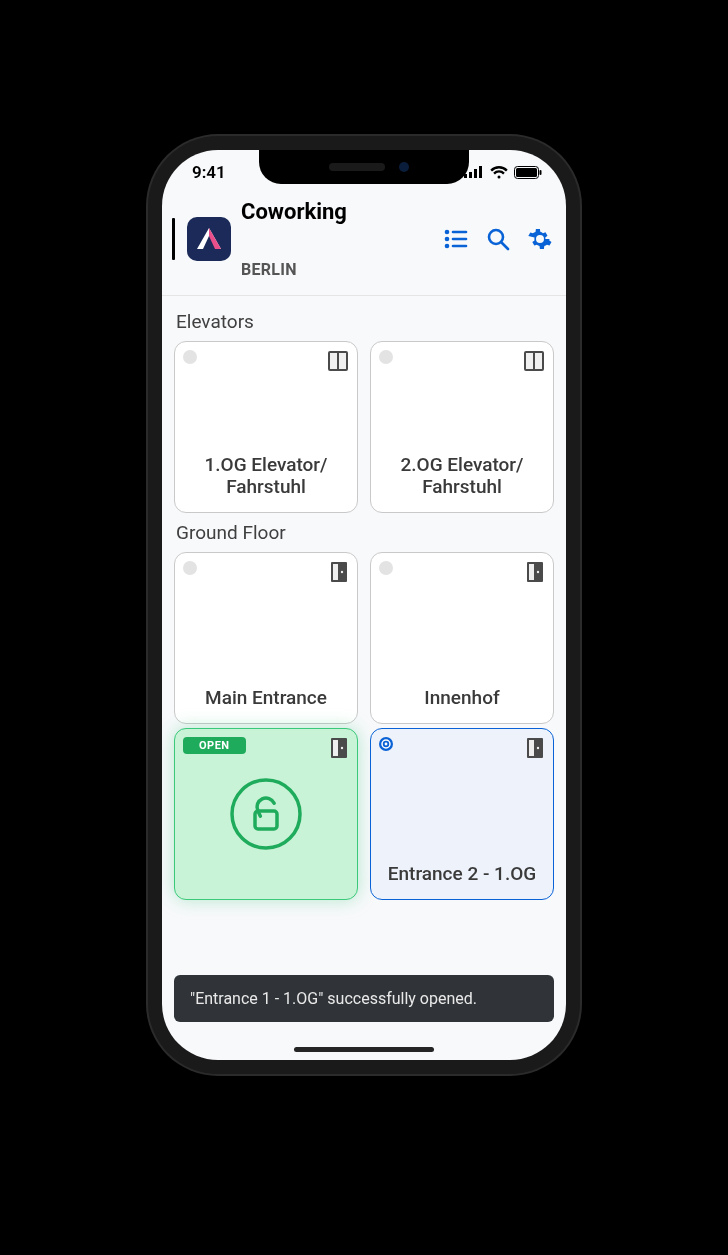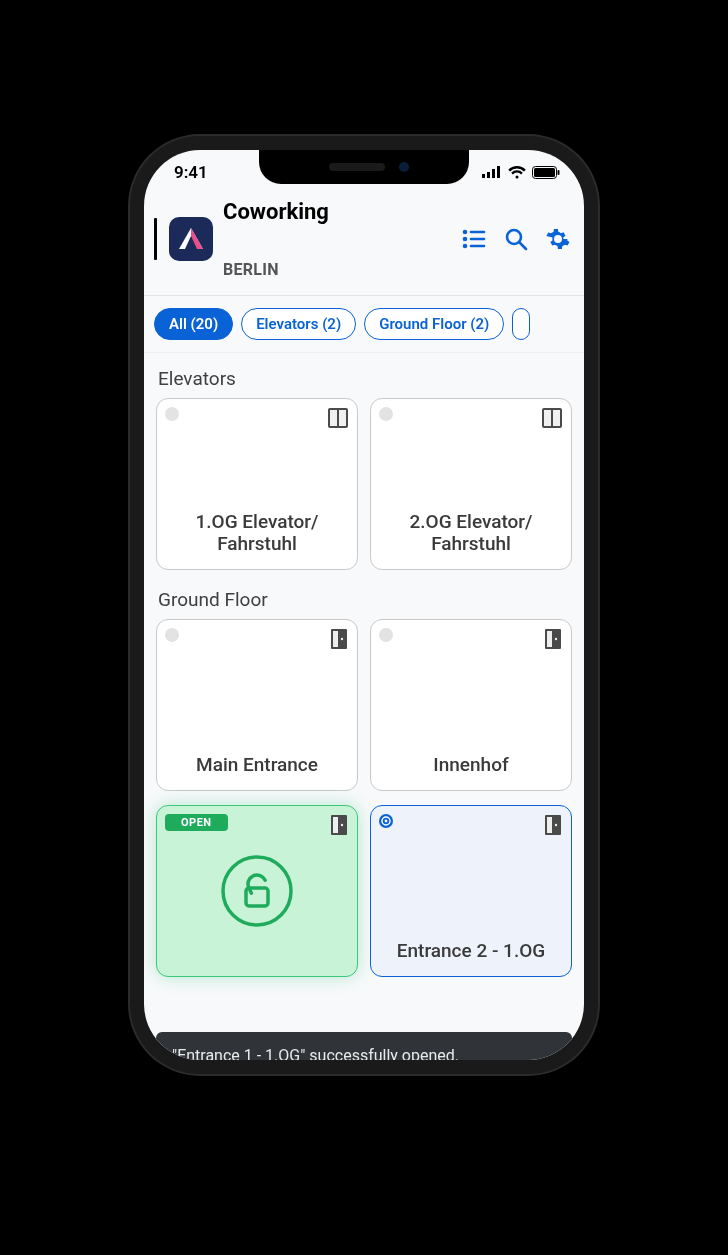--- a/index.html
+++ b/index.html
@@ -8,21 +8,21 @@
     width: 728px;
     height: 1255px;
     font-family: -apple-system, BlinkMacSystemFont, "Segoe UI", Roboto, Helvetica, Arial, sans-serif;
     display: flex;
     align-items: flex-start;
     justify-content: center;
     padding-top: 150px;
     overflow: hidden;
   }
   .phone {
-    width: 440px;
+    width: 404px;
     height: 910px;
     background: #f8f9fb;
     border-radius: 56px;
     position: relative;
     box-shadow: 0 0 0 14px #1a1a1a, 0 0 0 16px #2b2b2b, 0 30px 60px rgba(0,0,0,.6);
     overflow: hidden;
   }
 
   .notch {
     position: absolute;
@@ -84,21 +84,21 @@
     border:1.5px solid #0a63d6; color:#0a63d6; background:#fff;
     border-radius: 18px; padding:6px 14px; font-size:15px; font-weight:600;
     flex-shrink:0;
   }
   .chip.active { background:#0a63d6; color:#fff; }
 
   .content { padding: 10px 12px 0 12px; position:relative; height: calc(100% - 160px); overflow:hidden;}
 
   .section-label { font-size:19px; color:#404040; padding:4px 2px 8px 2px; }
 
-  .grid { display:grid; grid-template-columns:1fr 1fr; gap:12px; margin-bottom:14px; }
+  .grid { display:grid; grid-template-columns:1fr 1fr; gap:12px; margin-bottom:4px; }
 
   .tile {
     border:1.5px solid #c9c9c9; border-radius:12px; background:#fff;
     height:172px; position:relative; display:flex; flex-direction:column;
     padding:8px;
   }
   .tile-top { display:flex; justify-content:space-between; align-items:flex-start; }
   .status-dot { width:14px; height:14px; border-radius:50%; background:#e3e3e3; }
   .tile-icon { color:#4a4a4a; }
   .tile-label { margin-top:auto; text-align:center; font-size:19px; color:#3a3a3a; line-height:1.15; padding-bottom:6px; font-weight:500;}
@@ -191,26 +191,20 @@
           </svg>
       </span>
       <span class="ico">
         <svg width="24" height="24" viewBox="0 0 24 24">
             <path fill="#0a63d6" d="M12 8a4 4 0 100 8 4 4 0 000-8zm9.4 4c0 .5 0 1-.1 1.4l2.2 1.7-2 3.5-2.6-.9c-.8.6-1.6 1.1-2.6 1.4l-.4 2.8h-4l-.4-2.8c-1-.3-1.8-.8-2.6-1.4l-2.6.9-2-3.5 2.2-1.7c-.1-.4-.1-.9-.1-1.4s0-1 .1-1.4L.3 8.9l2-3.5 2.6.9c.8-.6 1.6-1.1 2.6-1.4L7.9 2h4l.4 2.8c1 .3 1.8.8 2.6 1.4l2.6-.9 2 3.5-2.2 1.7c.1.5.1 1 .1 1.5z"></path>
           </svg>
       </span>
     </div>
   </div>
 
-  <div class="chips">
-    <div class="chip active">All (20)</div>
-    <div class="chip">Elevators (2)</div>
-    <div class="chip">Ground Floor (2)</div>
-    <div class="chip" style="padding-left:6px;padding-right:6px;">&nbsp;</div>
-  </div>
 
   <div class="content">
 
     <div class="section-label">Elevators</div>
     <div class="grid">
       <div class="tile">
         <div class="tile-top">
           <span class="status-dot"></span>
           <span class="tile-icon">
             <svg width="22" height="22" viewBox="0 0 22 22">

